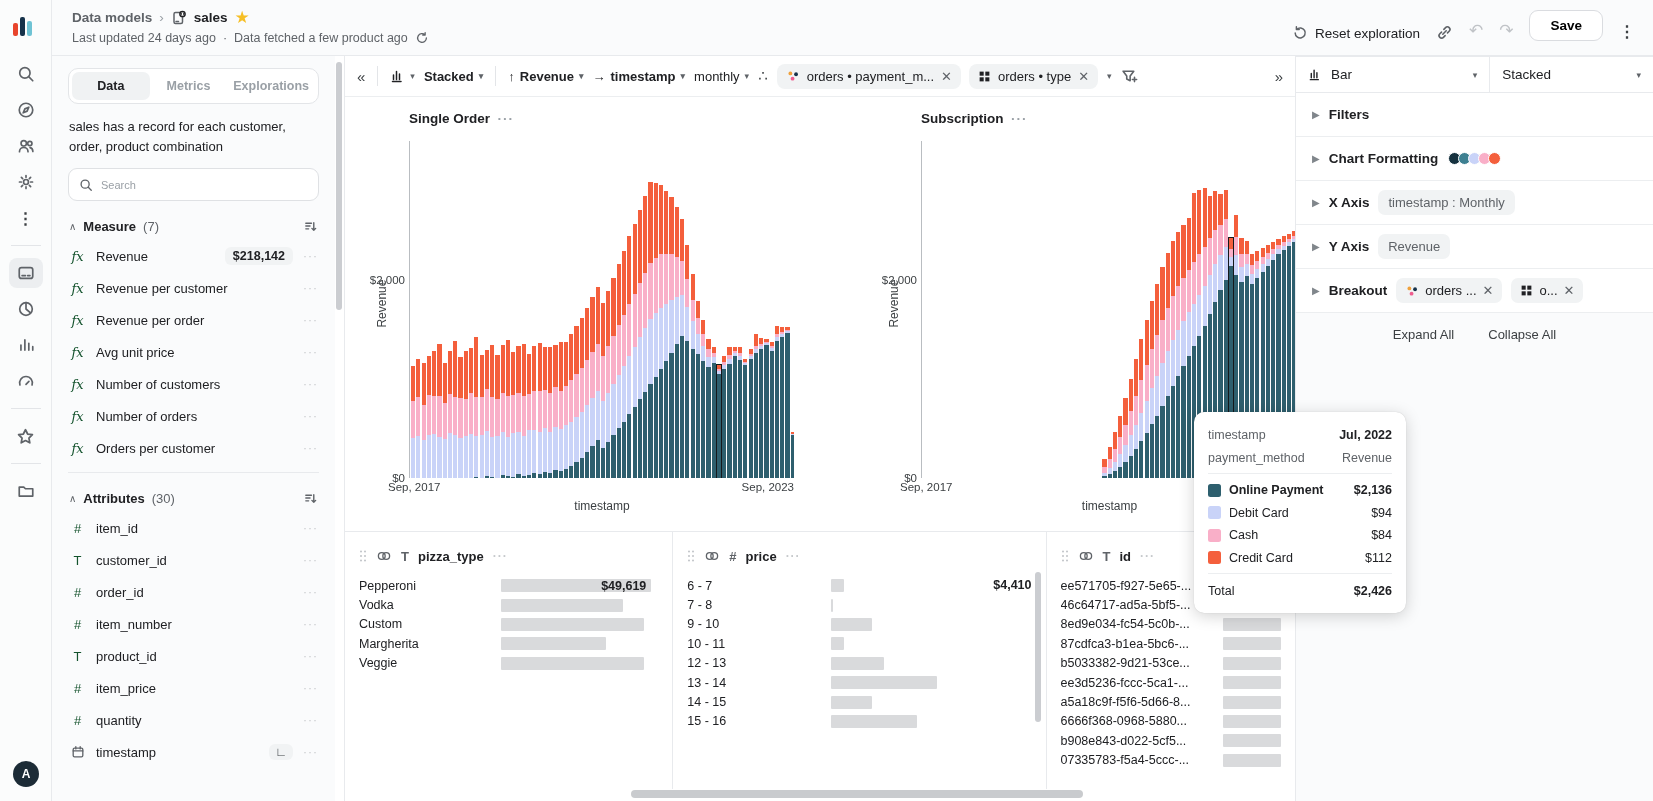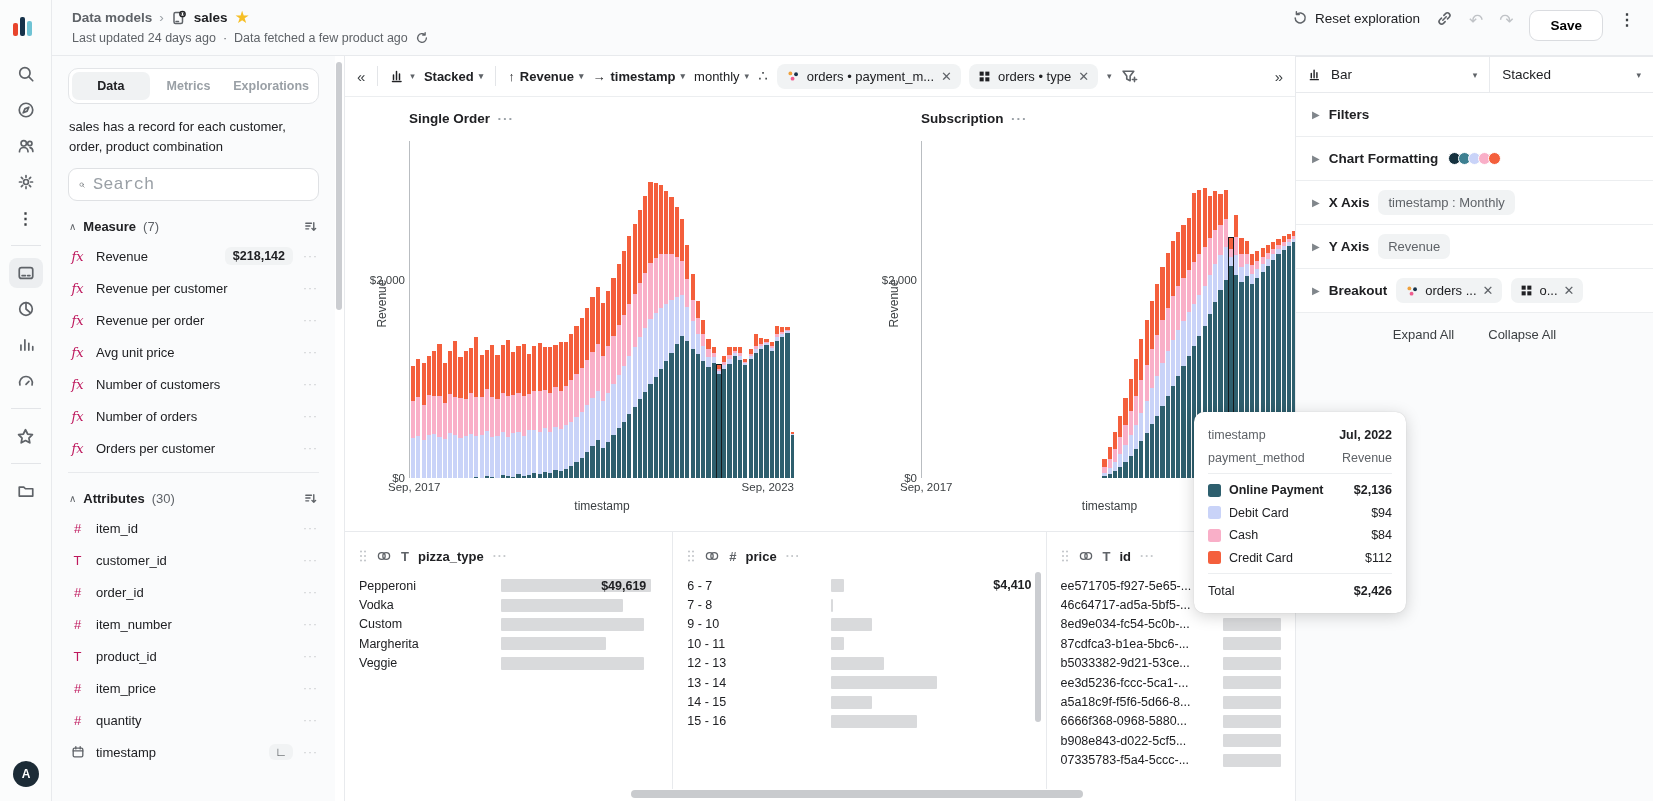--- a/index.html
+++ b/index.html
@@ -16,42 +16,42 @@
 .rail-div{width:30px;height:1px;background:#e3e5e8;margin:9px 0}
 .avatar{position:absolute;bottom:14px;left:13px;width:26px;height:26px;border-radius:50%;background:#1c2b36;color:#fff;display:flex;align-items:center;justify-content:center;font-size:12px;font-weight:700}
 
 .header{position:absolute;left:52px;top:0;width:1601px;height:56px;background:#fafbfc;border-bottom:1px solid #e8eaed}
 .crumbs{position:absolute;left:20px;top:9px;display:flex;align-items:center;gap:7px;font-size:13.5px}
 .crumb{color:#5f6368;font-weight:600}
 .crumb-sep{color:#9aa0a6}
 .model-name{font-weight:700}
 .fav-star{color:#f6bf26;font-size:17px;line-height:1}
 .subline{position:absolute;left:20px;top:31px;display:flex;align-items:center;gap:7px;color:#5f6368;font-size:12.5px}
-.actions{position:absolute;right:18px;top:10px;display:flex;align-items:flex-start;gap:16px}
+.actions{position:absolute;right:18px;top:10px;display:flex;align-items:flex-end;gap:16px}
 .reset-btn{display:flex;align-items:center;gap:7px;font-size:13.5px;color:#202124}
 .undo{color:#c0c3c7;font-size:17px}
 .save-btn{border:1px solid #dadce0;background:#fff;border-radius:9px;padding:7px 20px;font-weight:700;font-size:13.5px}
 .kebab{font-size:16px;color:#3c4043;font-weight:700;letter-spacing:0}
 
 .segwrap{border:1px solid #e3e5e8;border-radius:10px;background:#fff;display:flex;padding:3px;height:36px}
 .seg{flex:1;display:flex;align-items:center;justify-content:center;font-size:12.5px;font-weight:600;color:#9aa0a6;border-radius:7px;white-space:nowrap;padding:0 6px}
 .seg.active{background:#f0f2f3;color:#202124}
 
 .left-panel{position:absolute;left:52px;top:56px;width:283px;height:745px;background:#fafbfc;padding:12px 16px 0 16px;overflow:hidden}
 .desc{margin:13px 1px 12px;color:#202124;line-height:1.5;font-size:13px}
 .search{display:flex;align-items:center;gap:8px;border:1px solid #dfe1e4;background:#fff;border-radius:9px;height:33px;padding:0 10px}
-.search input{border:0;outline:0;flex:1;font-family:Liberation Mono, monospace;font-size:17px;color:#6d28d9;background:transparent}
+.search input{border:0;outline:0;flex:1;font-family:Liberation Sans, sans-serif;font-size:11px;color:#6d28d9;background:transparent}
 .search input::placeholder{color:#9aa0a6}
 .sec-head{display:flex;align-items:center;gap:7px;margin:15px 1px 4px;height:20px}
 .sec-head .chev{color:#5f6368;font-size:10px}
 .sec-head b{font-size:13px}
 .sec-head .cnt{color:#5f6368}
 .sec-head .sort{margin-left:auto}
 .lrow{display:flex;align-items:center;gap:10px;height:32px;padding:0 1px}
-.lrow .ricon{width:17px;color:#be185d;display:flex;justify-content:center;font-size:13px}
+.lrow .ricon{width:17px;color:#14532d;display:flex;justify-content:center;font-size:13px}
 .fxi{font-family:"DejaVu Serif",serif;font-style:italic;font-size:12.5px;color:#5f6368}
 .lrow .lname{font-size:13px;white-space:nowrap}
 .lrow .sp{flex:1}
 .pill{background:#f1f3f4;border-radius:6px;padding:2px 8px;font-weight:700;font-size:12.5px}
 .dots3{color:#c6c9cc;font-size:12px;letter-spacing:1px}
 .ldiv{height:1px;background:#e8eaed;margin:8px 0 4px}
 .axis-badge{background:#f1f3f4;border-radius:6px;padding:1px 6px;color:#3c4043;font-size:12px}
 .left-scroll{position:absolute;left:336px;top:62px;width:6px;height:248px;background:#cbcdd1;border-radius:3px;z-index:5}
 
 .main{position:absolute;left:344px;top:56px;width:952px;height:745px;background:#fff;border-left:1px solid #e8eaed;border-right:1px solid #e8eaed;overflow:hidden}

